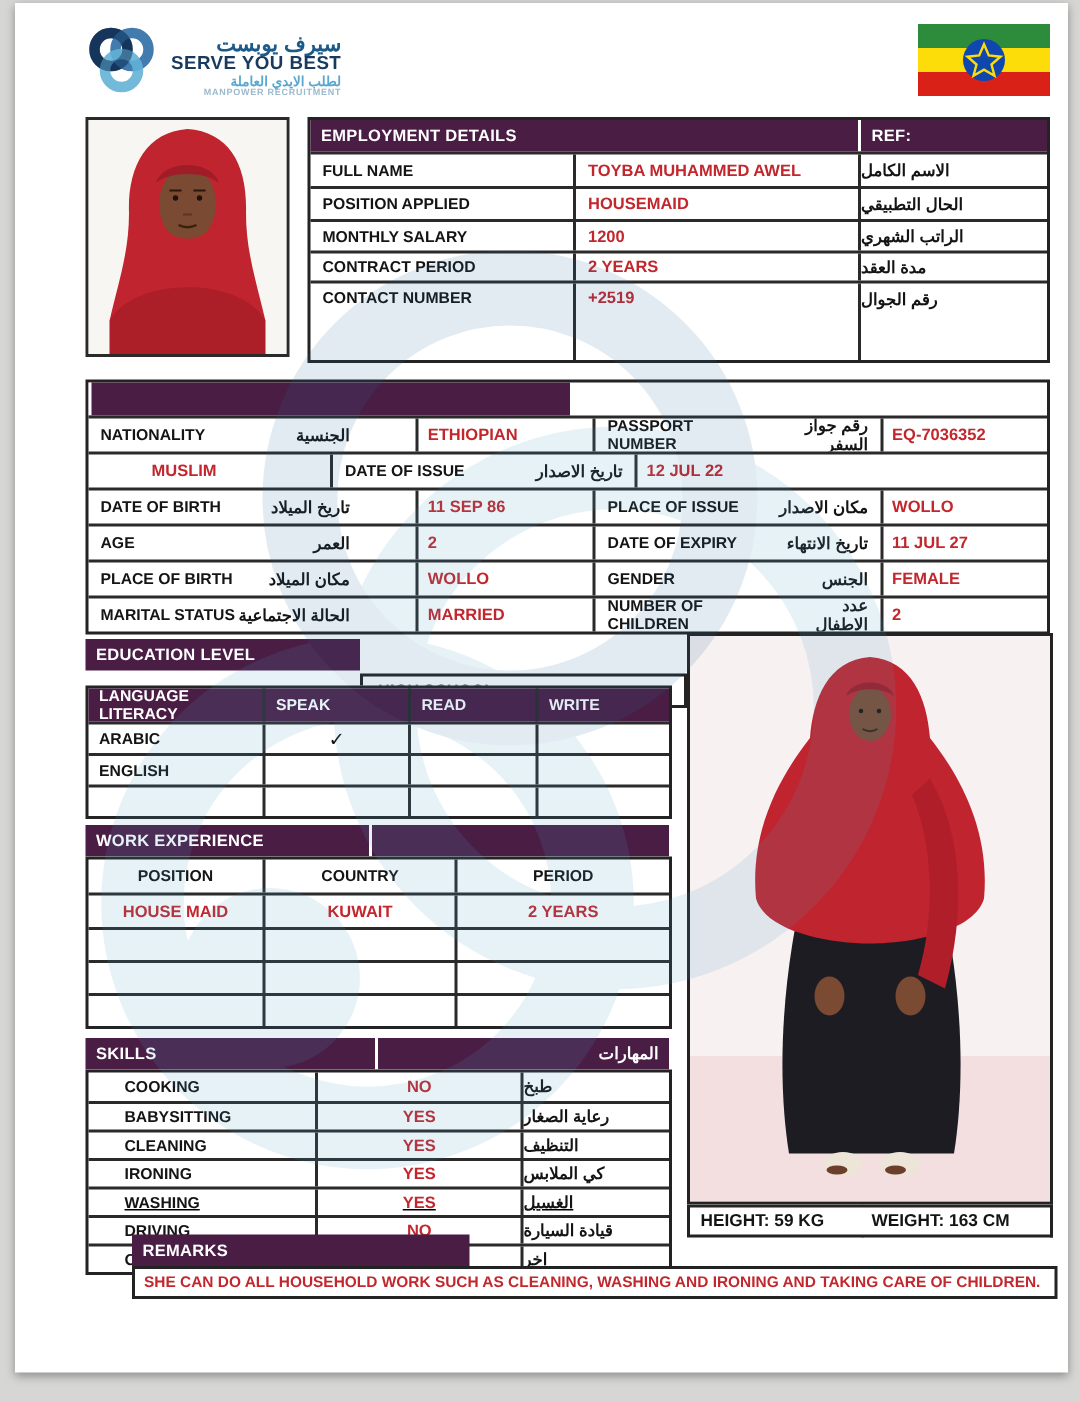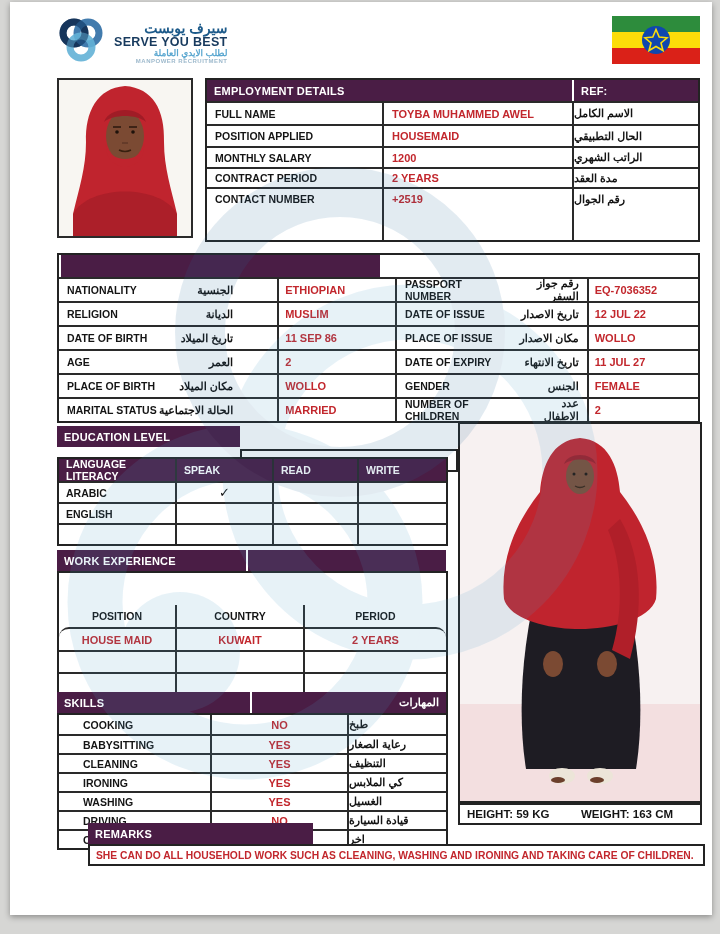--- a/index.html
+++ b/index.html
@@ -170,24 +170,20 @@
           <span class="arb">الجنسية</span>
         </div>
       <div class="tcell od-c2 val">ETHIOPIAN</div>
       <div class="tcell od-c3 split-label">
           <span class="lbl">PASSPORT NUMBER</span>
           <span class="arb">رقم جواز السفر</span>
         </div>
       <div class="tcell od-c4 val">EQ-7036352</div>
     </div>
     <div class="trow" style="height:24px;">
-      <div class="tcell od-c1 split-label">
-          <span class="lbl">RELIGION</span>
-          <span class="arb">الديانة</span>
-        </div>
       <div class="tcell od-c2 val">MUSLIM</div>
       <div class="tcell od-c3 split-label">
           <span class="lbl">DATE OF ISSUE</span>
           <span class="arb">تاريخ الاصدار</span>
         </div>
       <div class="tcell od-c4 val">12 JUL 22</div>
     </div>
     <div class="trow" style="height:24px;">
       <div class="tcell od-c1 split-label">
           <span class="lbl">DATE OF BIRTH</span>
@@ -266,26 +262,26 @@
       <div class="tcell lg-c3"></div>
       <div class="tcell lg-c4"></div>
     </div>
   </div>
 
   <div class="abs" style="left:47px; top:548px; width:391px; height:21px; display:flex;">
     <div class="purple-bar" style="width:189px; height:21px;">WORK EXPERIENCE</div>
     <div class="purple-bar" style="width:200px; height:21px; border-left:2px solid #fff;"></div>
   </div>
   <div class="abs tbl" style="left:47px; top:569px; width:391px;">
-    <div class="trow" style="height:22px;margin-top:32px;">
+    <div class="trow" style="height:22px;">
       <div class="tcell we-c1 lbl">POSITION</div>
       <div class="tcell we-c2 lbl">COUNTRY</div>
       <div class="tcell we-c3 lbl">PERIOD</div>
     </div>
-    <div class="trow" style="height:23px;border-radius:10px;">
+    <div class="trow" style="height:23px;">
       <div class="tcell we-c1 val">HOUSE MAID</div>
       <div class="tcell we-c2 val">KUWAIT</div>
       <div class="tcell we-c3 val">2  YEARS</div>
     </div>
     <div class="trow" style="height:22px;">
       <div class="tcell we-c1"></div>
       <div class="tcell we-c2"></div>
       <div class="tcell we-c3"></div>
     </div>
     <div class="trow" style="height:22px;">
@@ -320,21 +316,21 @@
     <div class="trow" style="height:19px;">
       <div class="tcell sk-c1 lbl">CLEANING</div>
       <div class="tcell sk-c2 val">YES</div>
       <div class="tcell sk-c3 arb">التنظيف</div>
     </div>
     <div class="trow" style="height:19px;">
       <div class="tcell sk-c1 lbl">IRONING</div>
       <div class="tcell sk-c2 val">YES</div>
       <div class="tcell sk-c3 arb">كي الملابس</div>
     </div>
-    <div class="trow" style="height:19px;">
+    <div class="trow" style="height:19px;text-decoration:underline;">
       <div class="tcell sk-c1 lbl">WASHING</div>
       <div class="tcell sk-c2 val">YES</div>
       <div class="tcell sk-c3 arb">الغسيل</div>
     </div>
     <div class="trow" style="height:19px;">
       <div class="tcell sk-c1 lbl">DRIVING</div>
       <div class="tcell sk-c2 val">NO</div>
       <div class="tcell sk-c3 arb">قيادة السيارة</div>
     </div>
     <div class="trow" style="height:19px;">

